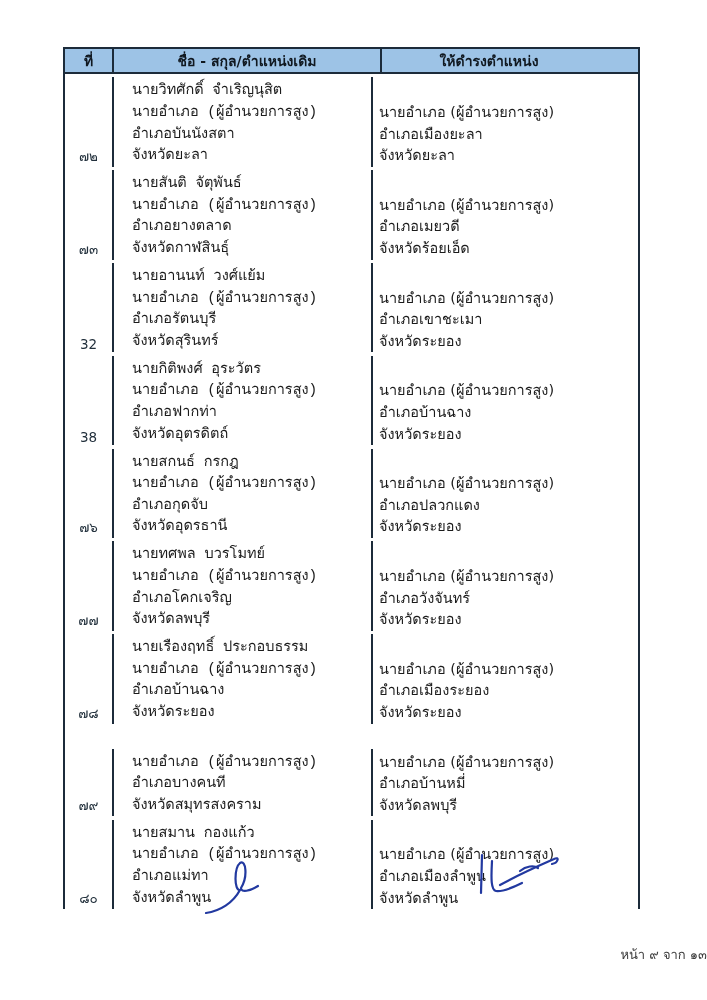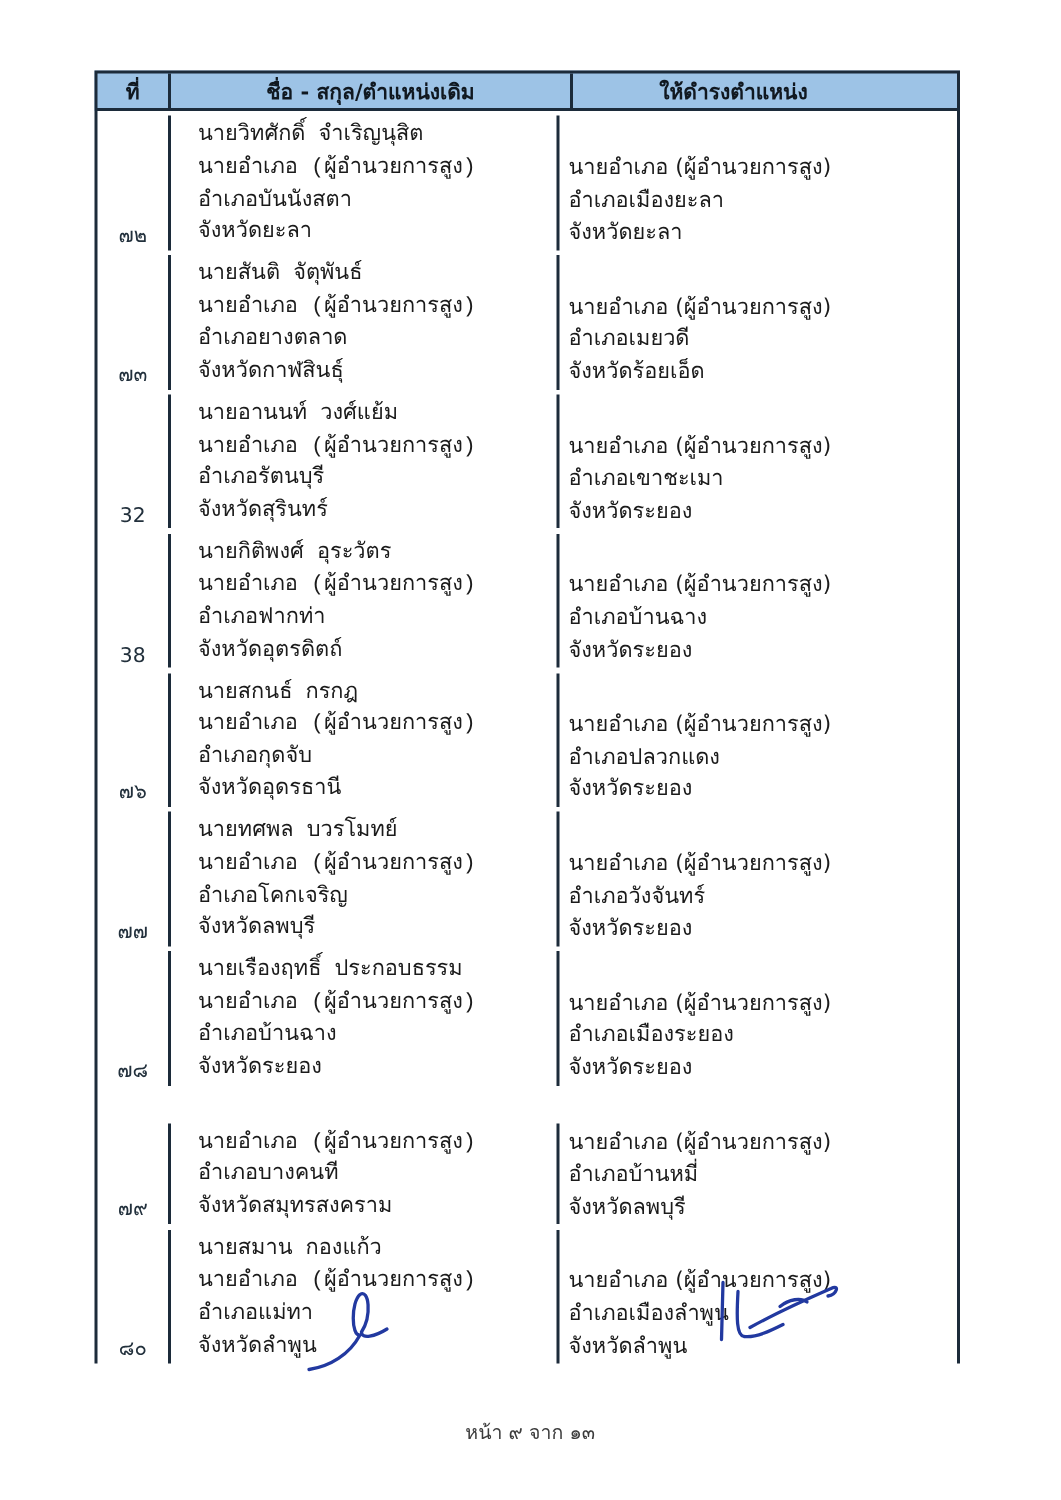--- a/index.html
+++ b/index.html
@@ -33,21 +33,21 @@
     box-sizing:border-box;
   }
   .row{display:flex;height:92.8px;box-sizing:border-box;align-items:flex-end;}
   .cell{box-sizing:border-box;overflow:visible;}
   .cell-no{width:47px;text-align:center;padding-top:5px;font-size:13.5px;color:#22303c;}
   .cell-from{width:261px;border-left:2px solid var(--bd);border-right:2px solid var(--bd);padding:3px 2px 0 18px;font-family:Liberation Mono, monospace;}
   .cell-to{width:265px;padding:3px 2px 0 6px;}
   .ln{line-height:21.6px;font-size:14.5px;color:#1b1b1b;white-space:nowrap;}
   .footer{
     position:absolute;left:0;right:0;top:944px;
-    text-align:center;font-size:13px;color:#3c3c3c;
+    text-align:right;font-size:13px;color:#3c3c3c;
   }
   .sig{position:absolute;}
   .sig path{fill:none;stroke-width:2.2;stroke-linecap:round;}
 </style>
 </head>
 <body>
 
 <div class="page">
 
   <div class="table">

